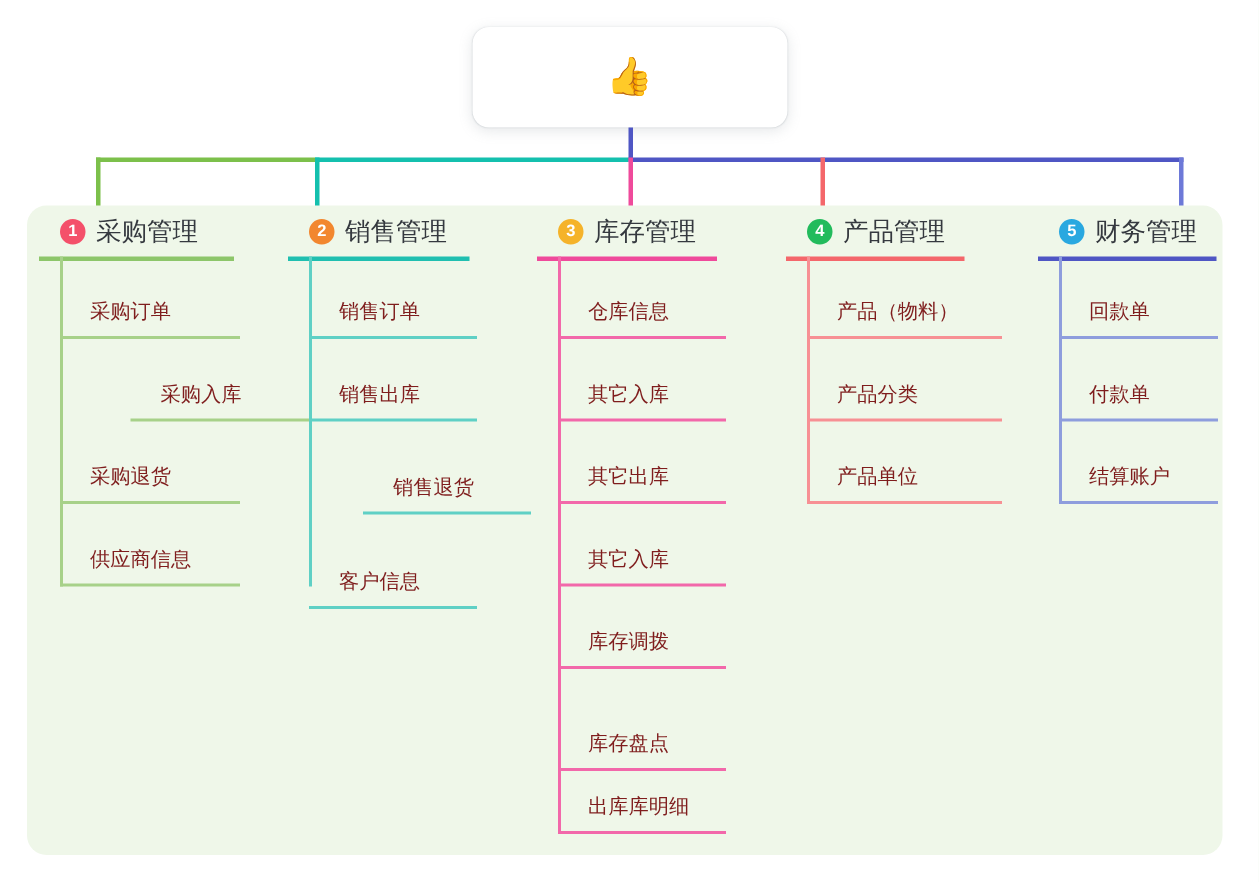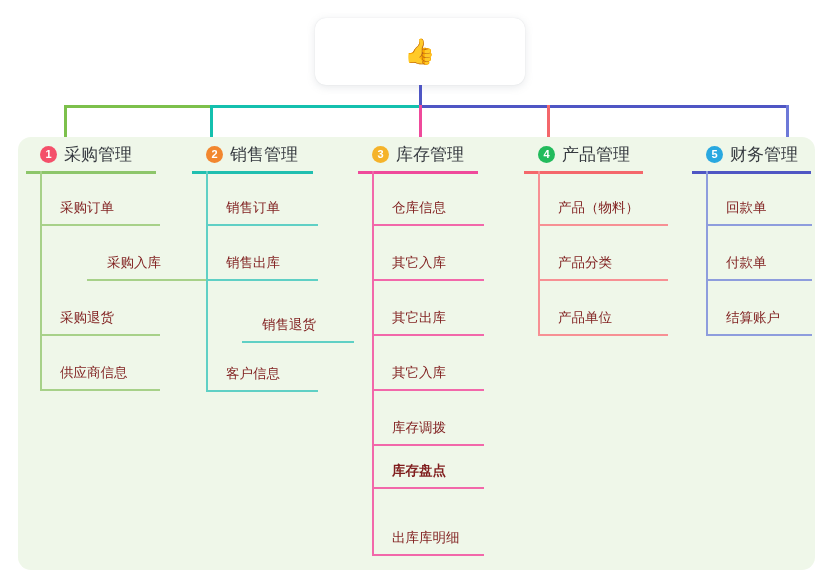--- a/index.html
+++ b/index.html
@@ -144,21 +144,21 @@
             <div class="leaf-rule" style="width: 112px; background: rgb(95, 208, 197);"></div>
           </div>
           <div class="leaf" style="top: 89px; width: 112px;">
             <span class="leaf-label">销售出库</span>
             <div class="leaf-rule" style="width: 112px; background: rgb(95, 208, 197);"></div>
           </div>
           <div class="leaf" style="top: 151px; width: 112px; margin-left: 36px;">
             <span class="leaf-label">销售退货</span>
             <div class="leaf-rule" style="width: 112px; background: rgb(95, 208, 197);"></div>
           </div>
-          <div class="leaf" style="top: 200px; width: 112px;">
+          <div class="leaf" style="top: 214px; width: 112px;">
             <span class="leaf-label">客户信息</span>
             <div class="leaf-rule" style="width: 112px; background: rgb(95, 208, 197);"></div>
           </div>
         </div>
         <div class="col" style="left: 340px;">
           <div class="col-head">
             <span class="badge" style="background: rgb(245, 179, 42);">3</span>
             <span class="col-title">库存管理</span>
           </div>
           <div class="col-underline" style="width: 120px; background: rgb(239, 74, 155);"></div>
@@ -176,21 +176,21 @@
             <div class="leaf-rule" style="width: 112px; background: rgb(242, 104, 170);"></div>
           </div>
           <div class="leaf" style="top: 199px; width: 112px;">
             <span class="leaf-label">其它入库</span>
             <div class="leaf-rule" style="width: 112px; background: rgb(242, 104, 170);"></div>
           </div>
           <div class="leaf" style="top: 254px; width: 112px;">
             <span class="leaf-label">库存调拨</span>
             <div class="leaf-rule" style="width: 112px; background: rgb(242, 104, 170);"></div>
           </div>
-          <div class="leaf" style="top: 297px; width: 112px; font-weight: bold;">
+          <div class="leaf" style="top: 322px; width: 112px;">
             <span class="leaf-label">库存盘点</span>
             <div class="leaf-rule" style="width: 112px; background: rgb(242, 104, 170);"></div>
           </div>
           <div class="leaf" style="top: 364px; width: 112px;">
             <span class="leaf-label">出库库明细</span>
             <div class="leaf-rule" style="width: 112px; background: rgb(242, 104, 170);"></div>
           </div>
         </div>
         <div class="col" style="left: 506px;">
           <div class="col-head">

